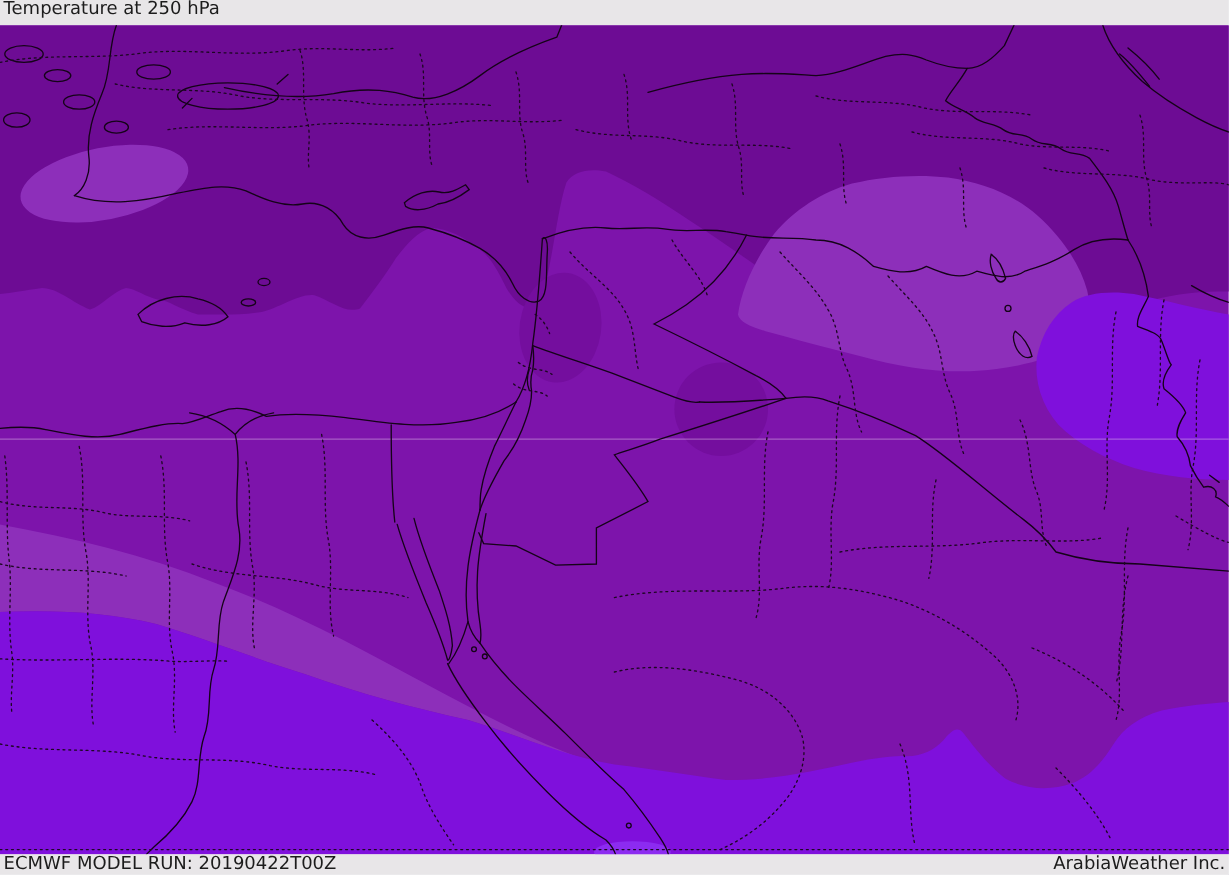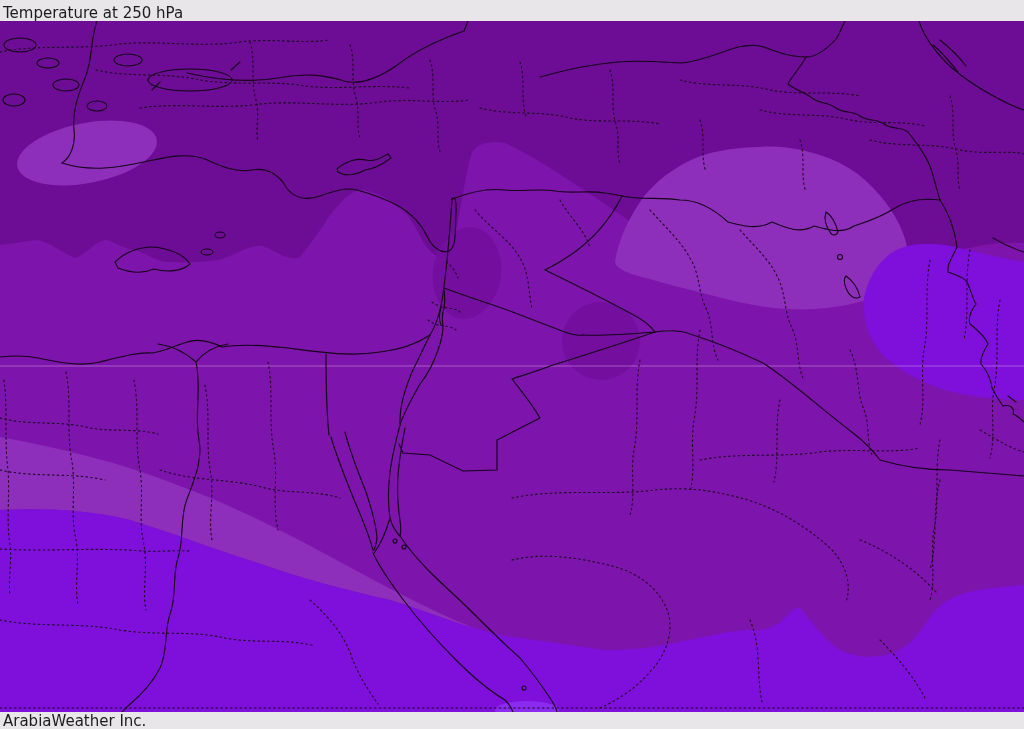--- a/index.html
+++ b/index.html
@@ -1,19 +1,19 @@
 <!DOCTYPE html>
 <html><head>
 <meta charset="utf-8">
 <style>
   html,body{margin:0;padding:0;background:#ffffff;}
   body{width:1024px;height:729px;overflow:hidden;position:relative;
        font-family:"DejaVu Sans","Liberation Sans",sans-serif;}
   .bar{position:absolute;left:0;width:1024px;background:#e8e6e8;color:#1c1c1c;
-       display:flex;justify-content:space-between;align-items:flex-end;
+       display:flex;justify-content:space-between;align-items:flex-start;
        box-sizing:border-box;padding:0 3px;}
   .bar.top{top:0;height:21px;font-size:15px;}
   .bar.bottom{bottom:0;height:17px;font-size:15px;}
   .bar span{white-space:nowrap;line-height:1;}
   #map{position:absolute;top:21px;left:0;}
   .solidlines path, .solidlines ellipse, .solidlines circle{fill:none;stroke-width:1.1px;stroke-linecap:round;}
   .dotlines path{fill:none;stroke-width:1.1px;stroke-dasharray:1.6 3.2;stroke-linecap:round;}
 </style>
 </head>
 <body>
@@ -209,14 +209,15 @@
     <path d="M860,540 C890,552 916,570 936,592"></path>
     <path d="M940,480 C932,510 938,540 930,570"></path>
     <path d="M980,430 C1000,442 1015,450 1024,452"></path>
     <path d="M880,640 C900,660 916,680 926,700"></path>
     <path d="M446,262 C452,266 456,272 458,278"></path>
     <path d="M0,708 H1024" stroke-dasharray="2 3.4"></path>
   </g>
 </svg>
 
 <div class="bar bottom">
+  <span>ECMWF MODEL RUN: 20190422T00Z</span>
   <span>ArabiaWeather Inc.</span>
 </div>
 
 </body></html>

